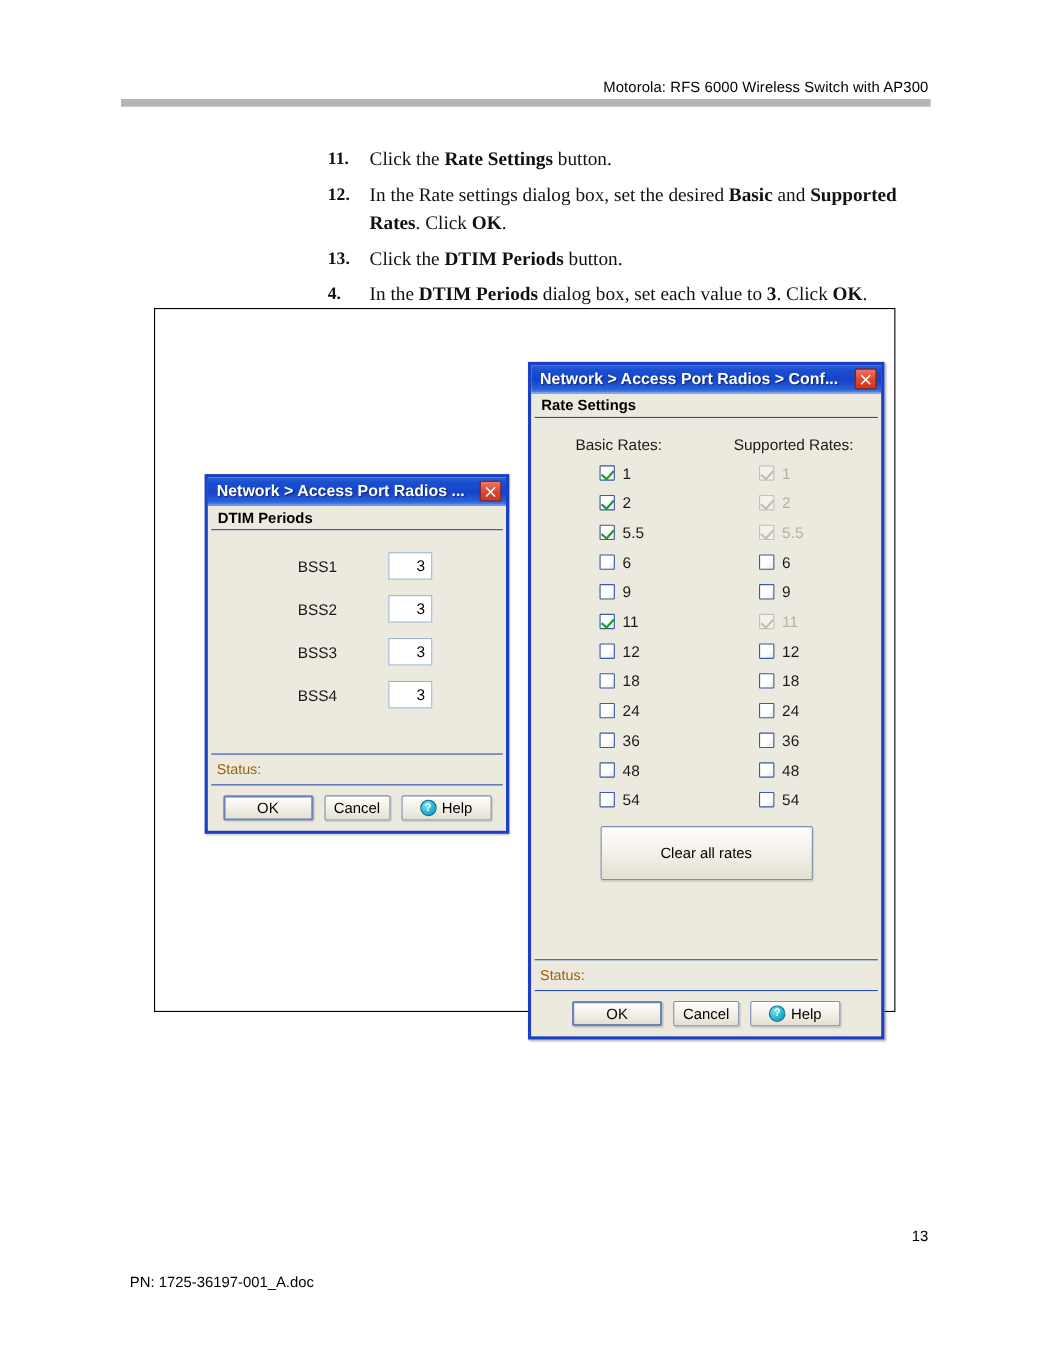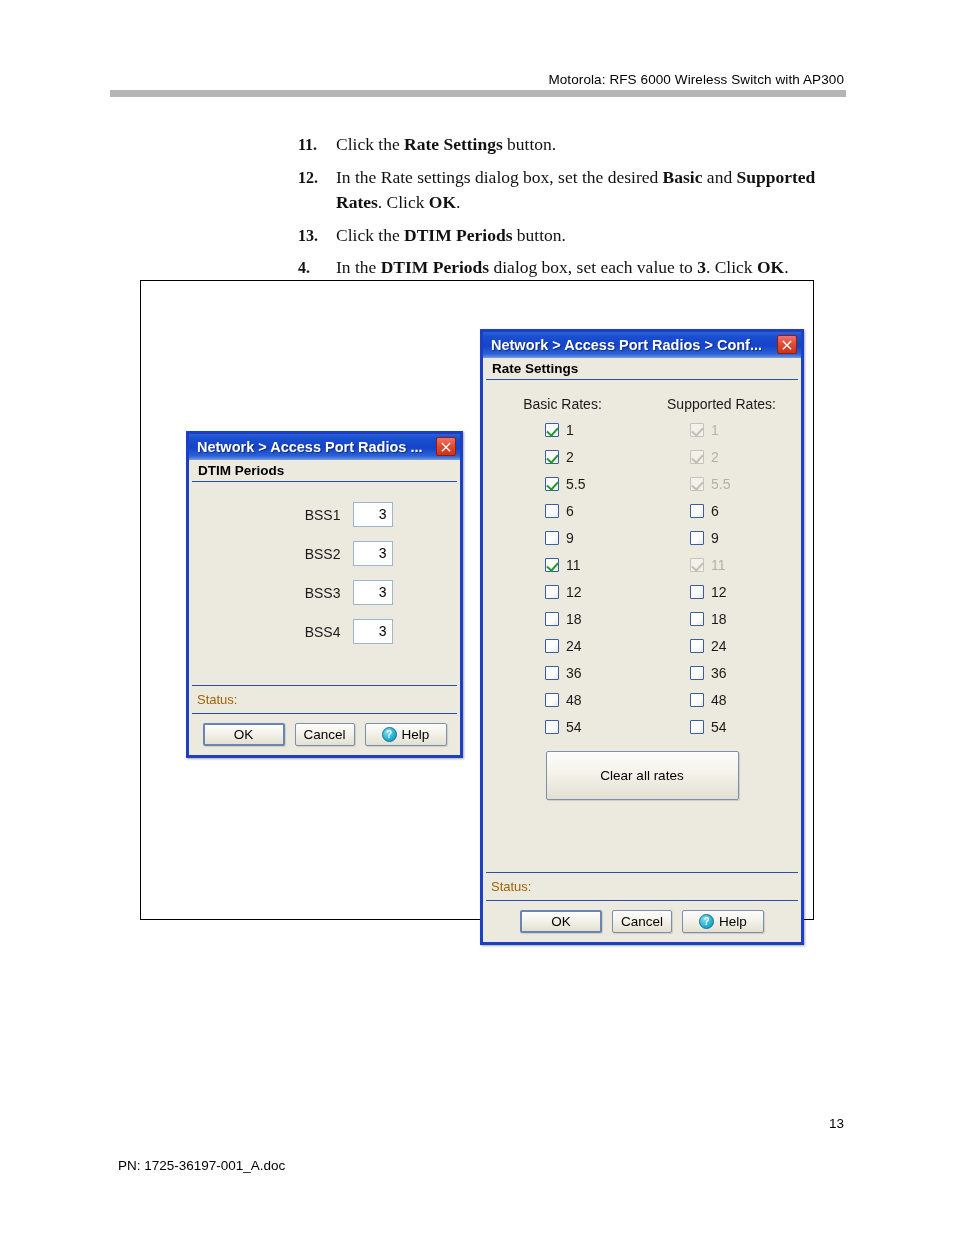--- a/index.html
+++ b/index.html
@@ -177,21 +177,21 @@
     display: flex;
     align-items: center;
     justify-content: center;
     margin-bottom: 14px;
   }
   .bss-label {
     width: 96px;
     text-align: right;
     font-size: 14px;
     color: #1a1a1a;
-    padding-right: 12px;
+    padding-right: 46px;
   }
   .bss-input {
     width: 40px; height: 25px;
     background: #fff;
     border: 1px solid #9fb4cf;
     font-size: 14px;
     text-align: right;
     padding: 0 5px;
     line-height: 23px;
     color: #000;

